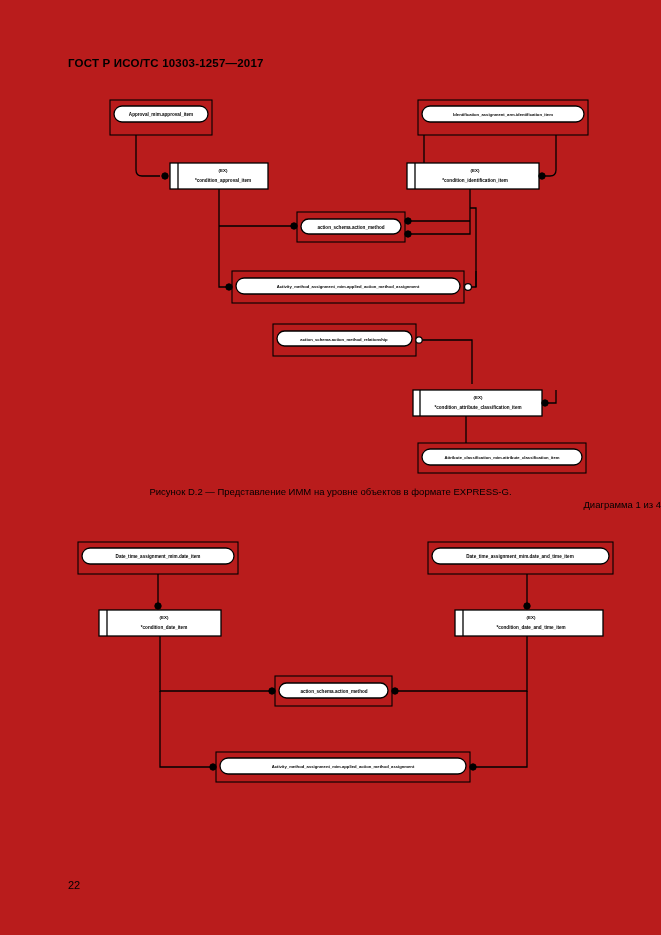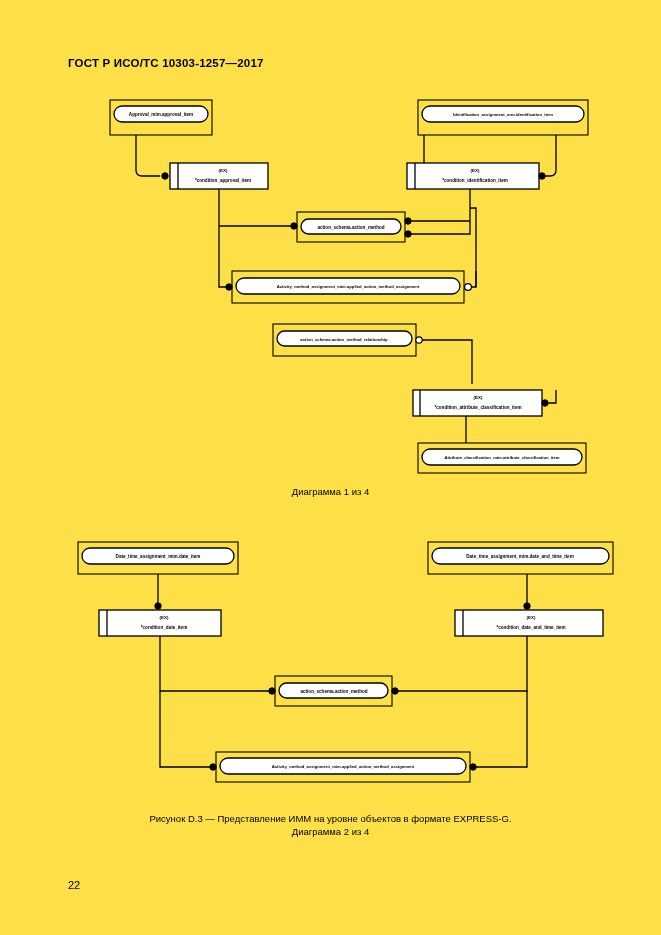--- a/index.html
+++ b/index.html
@@ -13,21 +13,21 @@
     position: relative;
     font-family: "Liberation Sans", sans-serif;
     color: #000000;
     overflow: hidden;
   }
   .page {
     position: absolute;
     left: 0; top: 0;
     width: 661px;
     height: 935px;
-    background: #fde047;
+    background: #b91c1c;
   }
   .page-header {
     position: absolute;
     left: 68px;
     top: 57px;
     font-size: 11.5px;
     font-weight: bold;
     letter-spacing: 0.2px;
     white-space: nowrap;
   }
@@ -41,20 +41,21 @@
   .figure-caption {
     position: absolute;
     width: 661px;
     left: 0;
     text-align: center;
     font-size: 9.5px;
     line-height: 13px;
   }
   .figure-caption .cap-line2 {
     display: block;
+    text-align: right;
   }
   #caption-d2 { top: 485px; }
   #caption-d3 { top: 812px; }
 
   svg.diagram {
     position: absolute;
     left: 0;
   }
   #diagram-1 { top: 88px; }
   #diagram-2 { top: 530px; }
@@ -169,20 +170,21 @@
     <path class="conn" d="M 416 252 L 472 252 L 472 296"></path>
     <circle class="opencirc" cx="419" cy="252" r="3.2"></circle>
 
     <circle class="dot" cx="545" cy="315" r="3.2"></circle>
     <path class="conn" d="M 545 315 L 556 315 L 556 302"></path>
     <path class="conn" d="M 466 328 L 466 355"></path>
     <path class="conn" d="M 476 199 L 476 183"></path>
   </svg>
 
   <div class="figure-caption" id="caption-d2">
+    <span>Рисунок D.2 — Представление ИММ на уровне объектов в формате EXPRESS-G.</span>
     <span class="cap-line2">Диаграмма 1 из 4</span>
   </div>
 
   <svg class="diagram" id="diagram-2" width="661" height="265" viewBox="0 0 661 265">
 
     <rect class="box-outer" x="78" y="12" width="160" height="32"></rect>
     <rect class="box-round" x="82" y="18" width="152" height="16" rx="8" ry="8"></rect>
     <text class="ent-label" x="158" y="28" text-anchor="middle">Date_time_assignment_mim.date_item</text>
 
     <rect class="box-outer" x="428" y="12" width="185" height="32"></rect>
@@ -217,20 +219,16 @@
     <circle class="dot" cx="272" cy="161" r="3.2"></circle>
     <path class="conn" d="M 160 161 L 160 237 L 210 237"></path>
     <circle class="dot" cx="213" cy="237" r="3.2"></circle>
 
     <path class="conn" d="M 527 106 L 527 161 L 398 161"></path>
     <circle class="dot" cx="395" cy="161" r="3.2"></circle>
     <path class="conn" d="M 527 161 L 527 237 L 476 237"></path>
     <circle class="dot" cx="473" cy="237" r="3.2"></circle>
   </svg>
 
-  <div class="figure-caption" id="caption-d3">
-    <span>Рисунок D.3 — Представление ИММ на уровне объектов в формате EXPRESS-G.</span>
-    <span class="cap-line2">Диаграмма 2 из 4</span>
-  </div>
 
   <div class="page-number">22</div>
 
 </div>
 
 </body></html>

